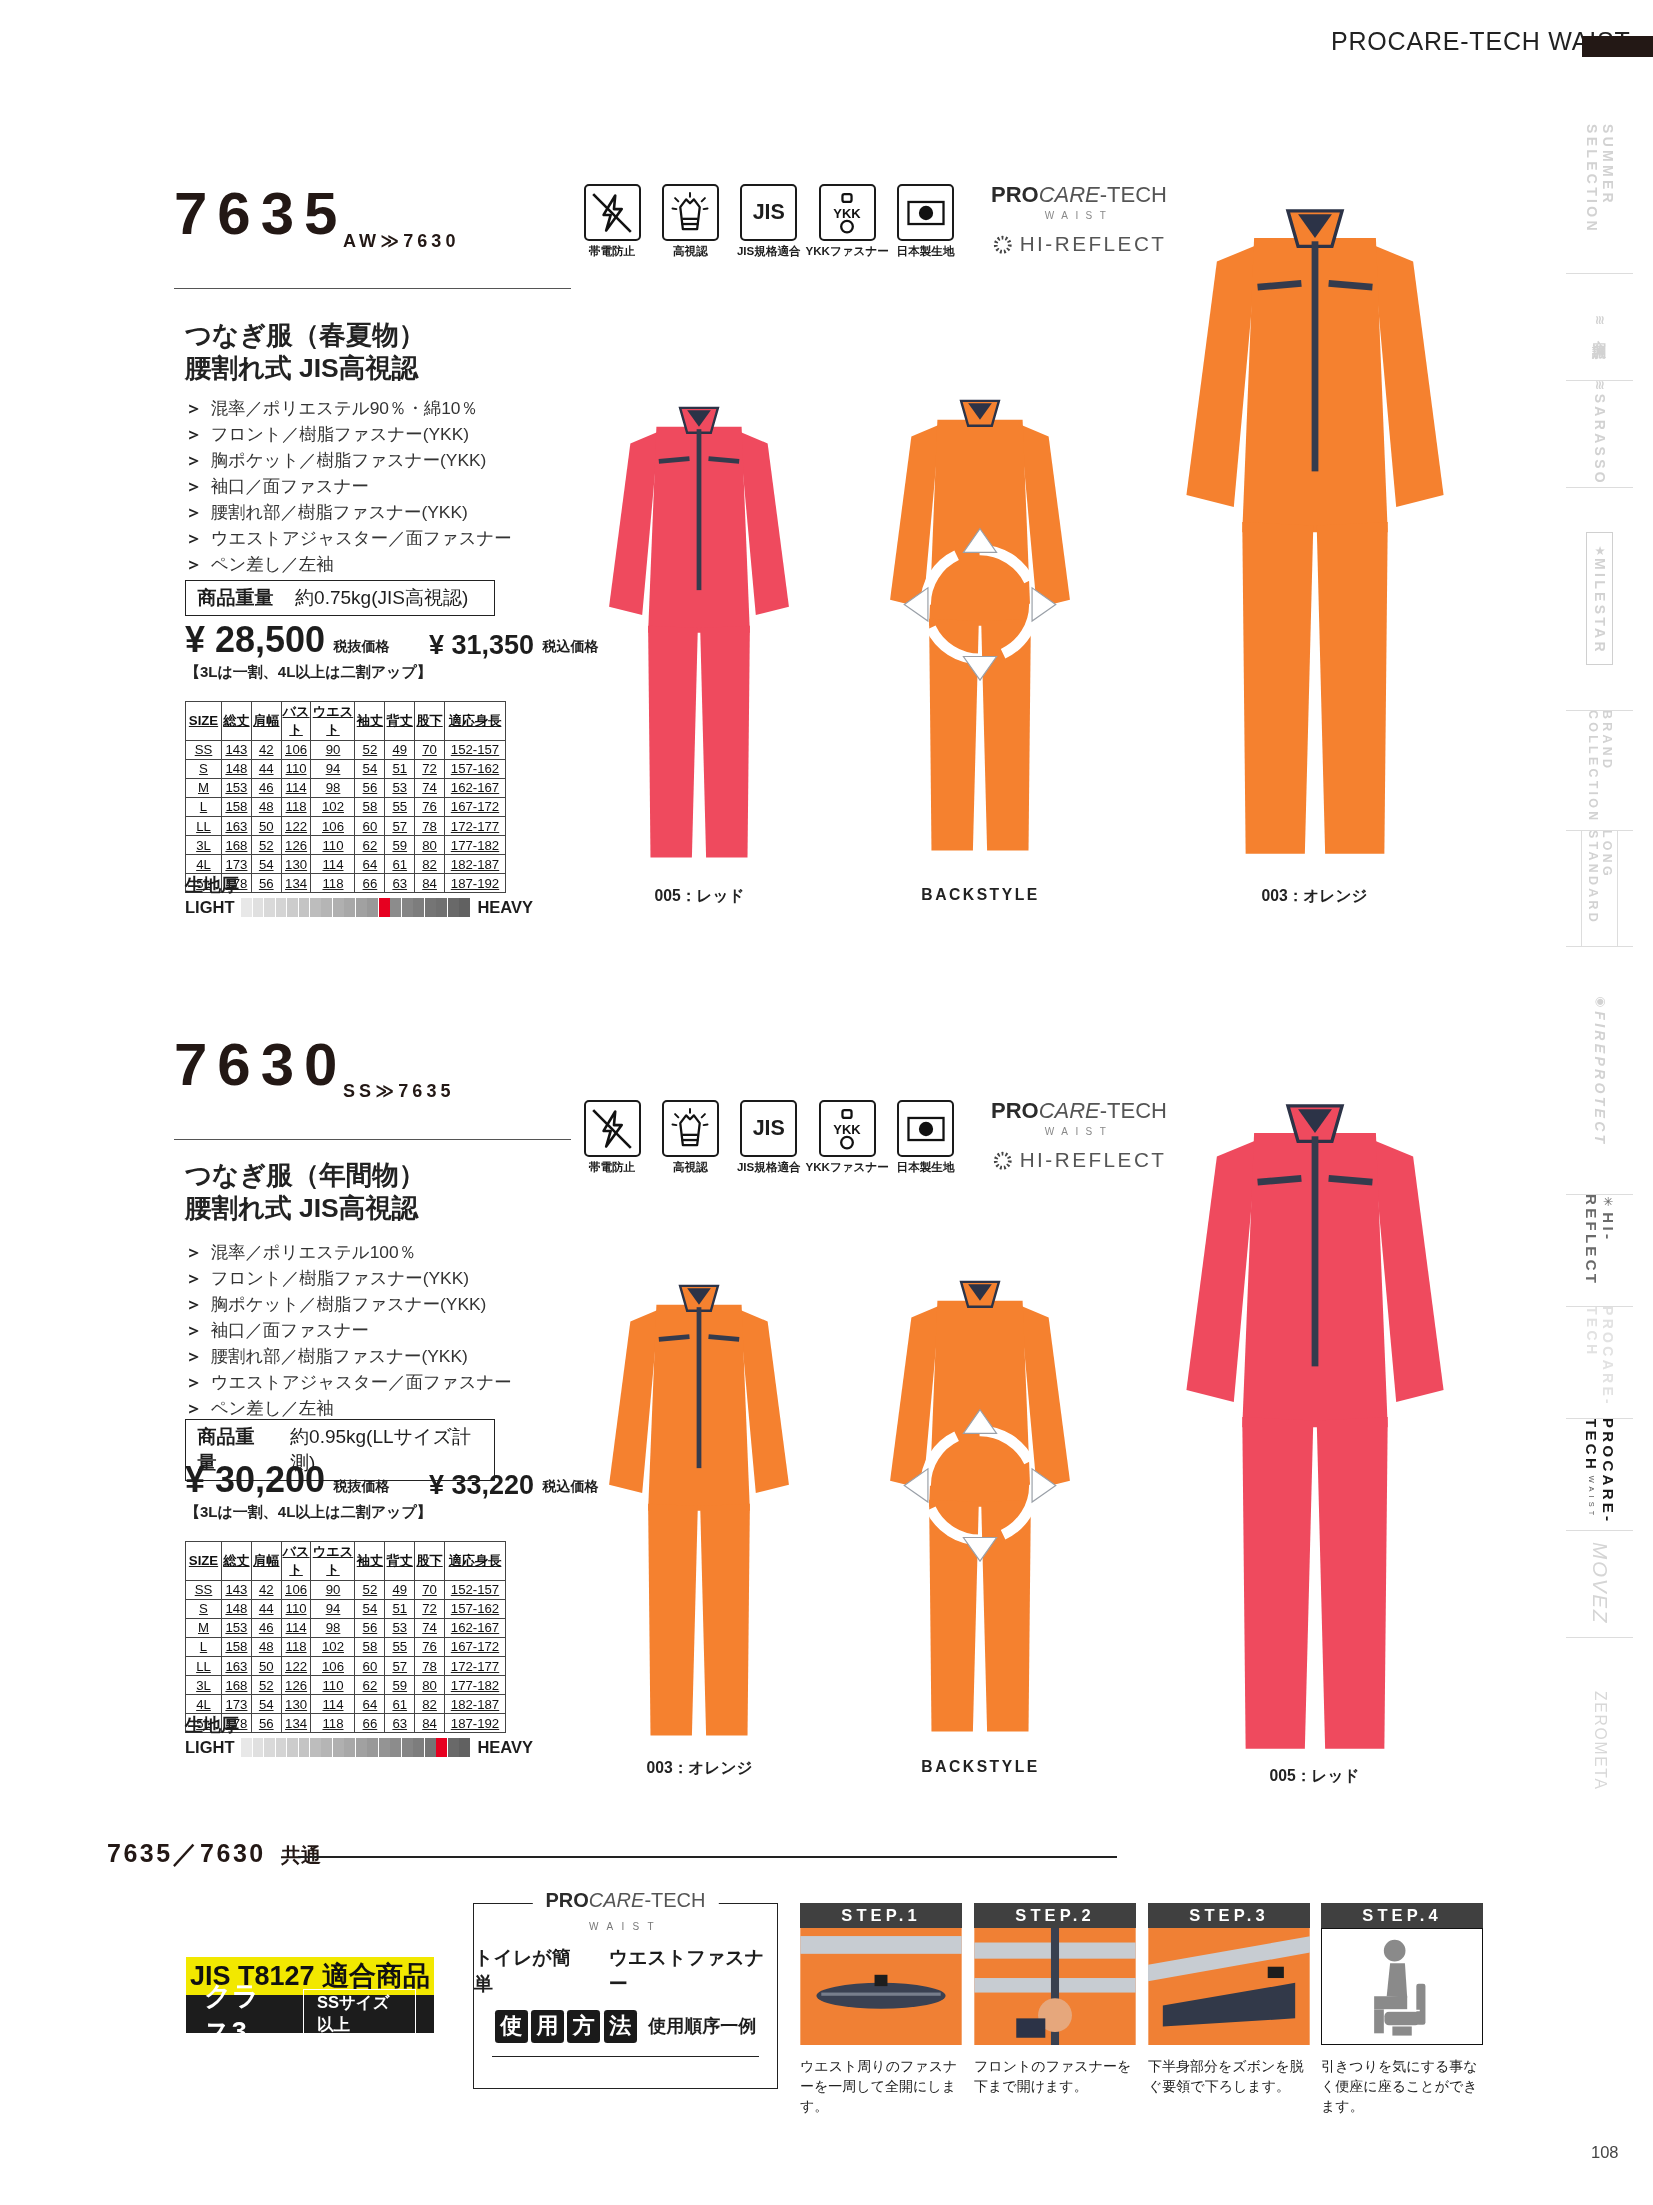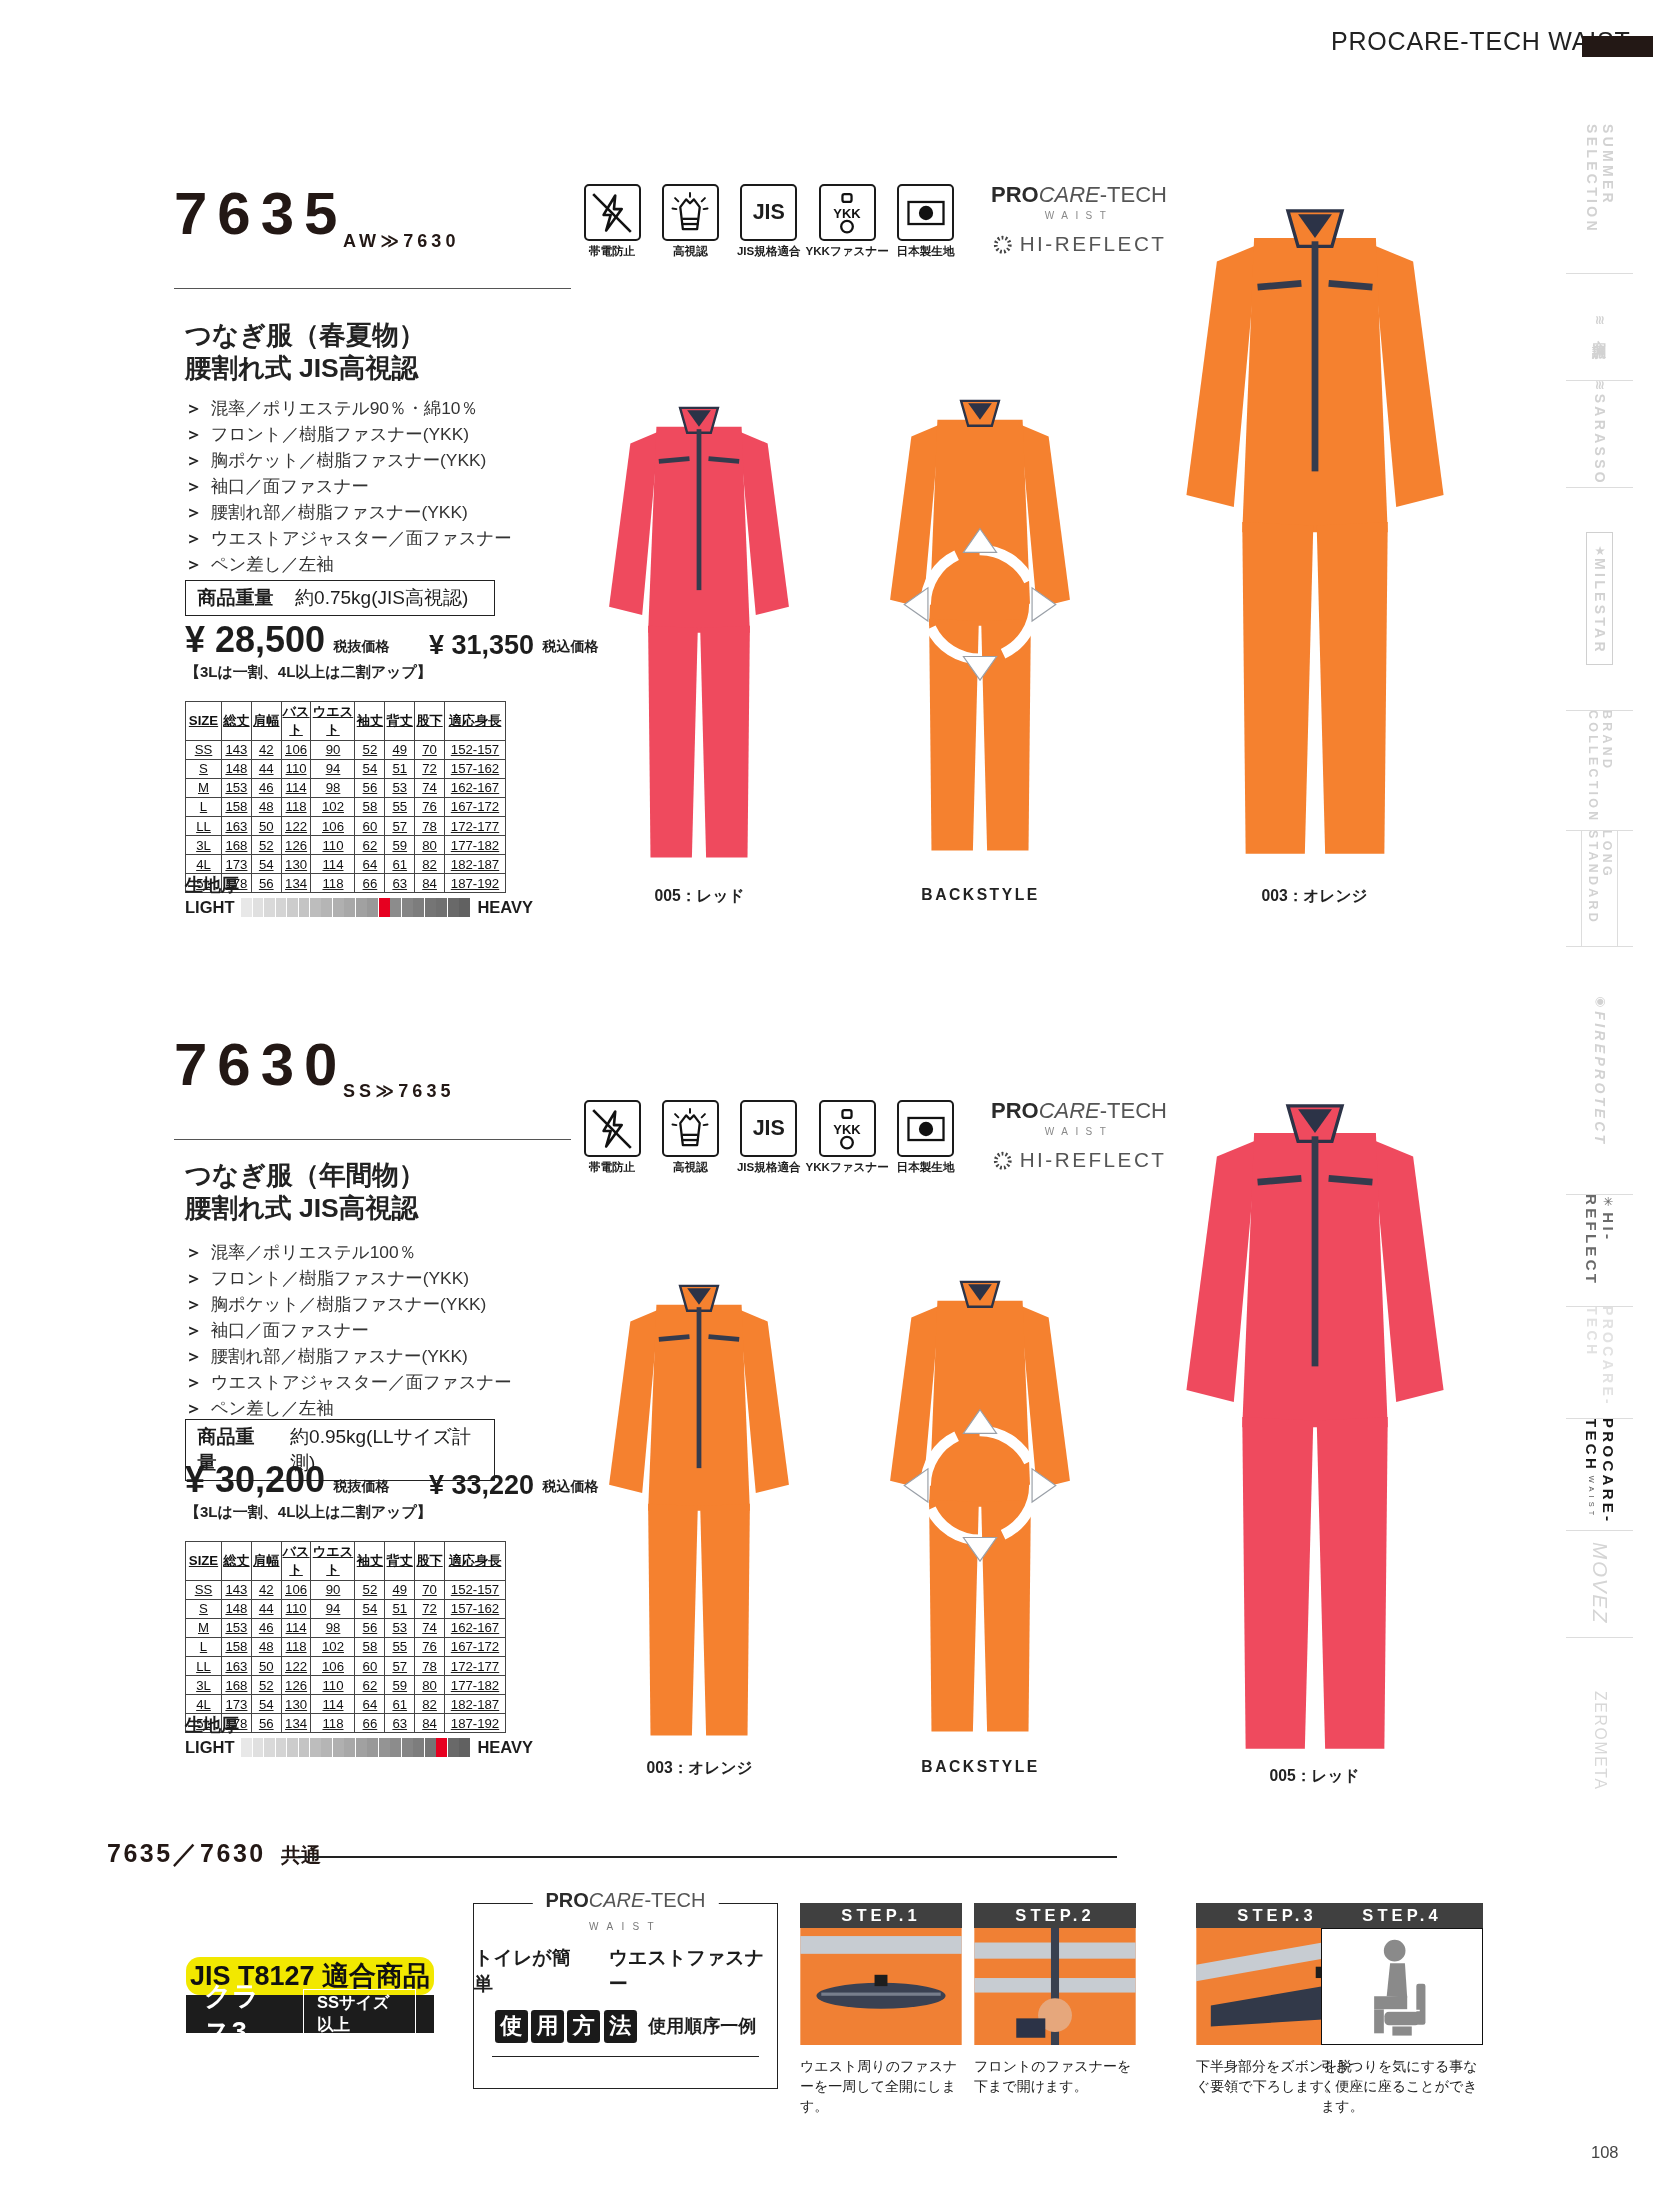--- a/index.html
+++ b/index.html
@@ -67,21 +67,21 @@
   .hireflect-row{display:flex;align-items:center;gap:6.6px;margin-top:11.6px;}
   .hireflect-txt{font-size:20.7px;letter-spacing:2.5px;color:#555;}
   
   .suit-svg{width:100%;height:100%;display:block;}
   .cw-label{font-size:15.7px;font-weight:bold;color:#222;text-align:center;}
   
   .common-heading{font-size:25px;font-weight:bold;letter-spacing:2.5px;color:#231815;}
   .common-sub{font-size:20px;font-weight:bold;color:#231815;}
   .common-line{border-top:2.5px solid #222;}
   .jis-badge{background:#f2e800;color:#111;font-size:27px;font-weight:bold;display:flex;
-             align-items:center;justify-content:center;border-radius:14px;}
+             align-items:center;justify-content:center;}
   .class-bar{background:#1c1c1c;color:#fff;display:flex;align-items:center;gap:20px;padding:0 18px;}
   .class-label{font-size:27px;font-weight:bold;}
   .class-note{border:1.7px solid #fff;font-size:16.5px;font-weight:bold;padding:2.5px 13.2px;}
   .usage-box{border:1.7px solid #222;background:#fff;}
   .usage-logo{position:absolute;top:-15px;left:50%;transform:translateX(-50%);background:#fff;
               padding:0 13.2px;white-space:nowrap;}
   .usage-waist{text-align:center;font-size:10px;letter-spacing:8.3px;color:#777;margin-top:16.5px;}
   .usage-catch{display:flex;justify-content:center;gap:23px;font-size:19px;font-weight:bold;margin-top:13.2px;}
   .method-row{display:flex;align-items:center;justify-content:center;gap:11.6px;margin-top:13.2px;}
   .method-chars{display:flex;gap:3.3px;}
@@ -752,21 +752,21 @@
           <rect width="200" height="145" fill="#f08034"></rect>
           <rect y="18" width="200" height="20" fill="#c7ccd2"></rect>
           <rect y="62" width="200" height="18" fill="#c7ccd2"></rect>
           <rect x="95" width="10" height="145" fill="#39404f"></rect>
           <circle cx="100" cy="108" r="21" fill="#e6a77c"></circle>
           <rect x="52" y="112" width="36" height="24" fill="#2c3347"></rect>
         </svg>
       </div>
       <div class="step-caption">フロントのファスナーを下まで開けます。</div>
     </div>
-    <div class="step" style="left:1196px;top:1903px;">
+    <div class="step" style="left:1148px;top:1903px;">
       <div class="step-bar">STEP.3</div>
       <div class="step-photo">
         <svg width="162" height="117" viewBox="0 0 200 145">
           <rect width="200" height="145" fill="#f08034"></rect>
           <rect x="-20" y="28" width="240" height="20" fill="#c7ccd2" transform="rotate(-10 100 38)"></rect>
           <polygon points="18,96 182,68 182,112 18,122" fill="#323949"></polygon>
           <rect x="148" y="48" width="20" height="14" fill="#1d1d1d"></rect>
         </svg>
       </div>
       <div class="step-caption">下半身部分をズボンを脱ぐ要領で下ろします。</div>

